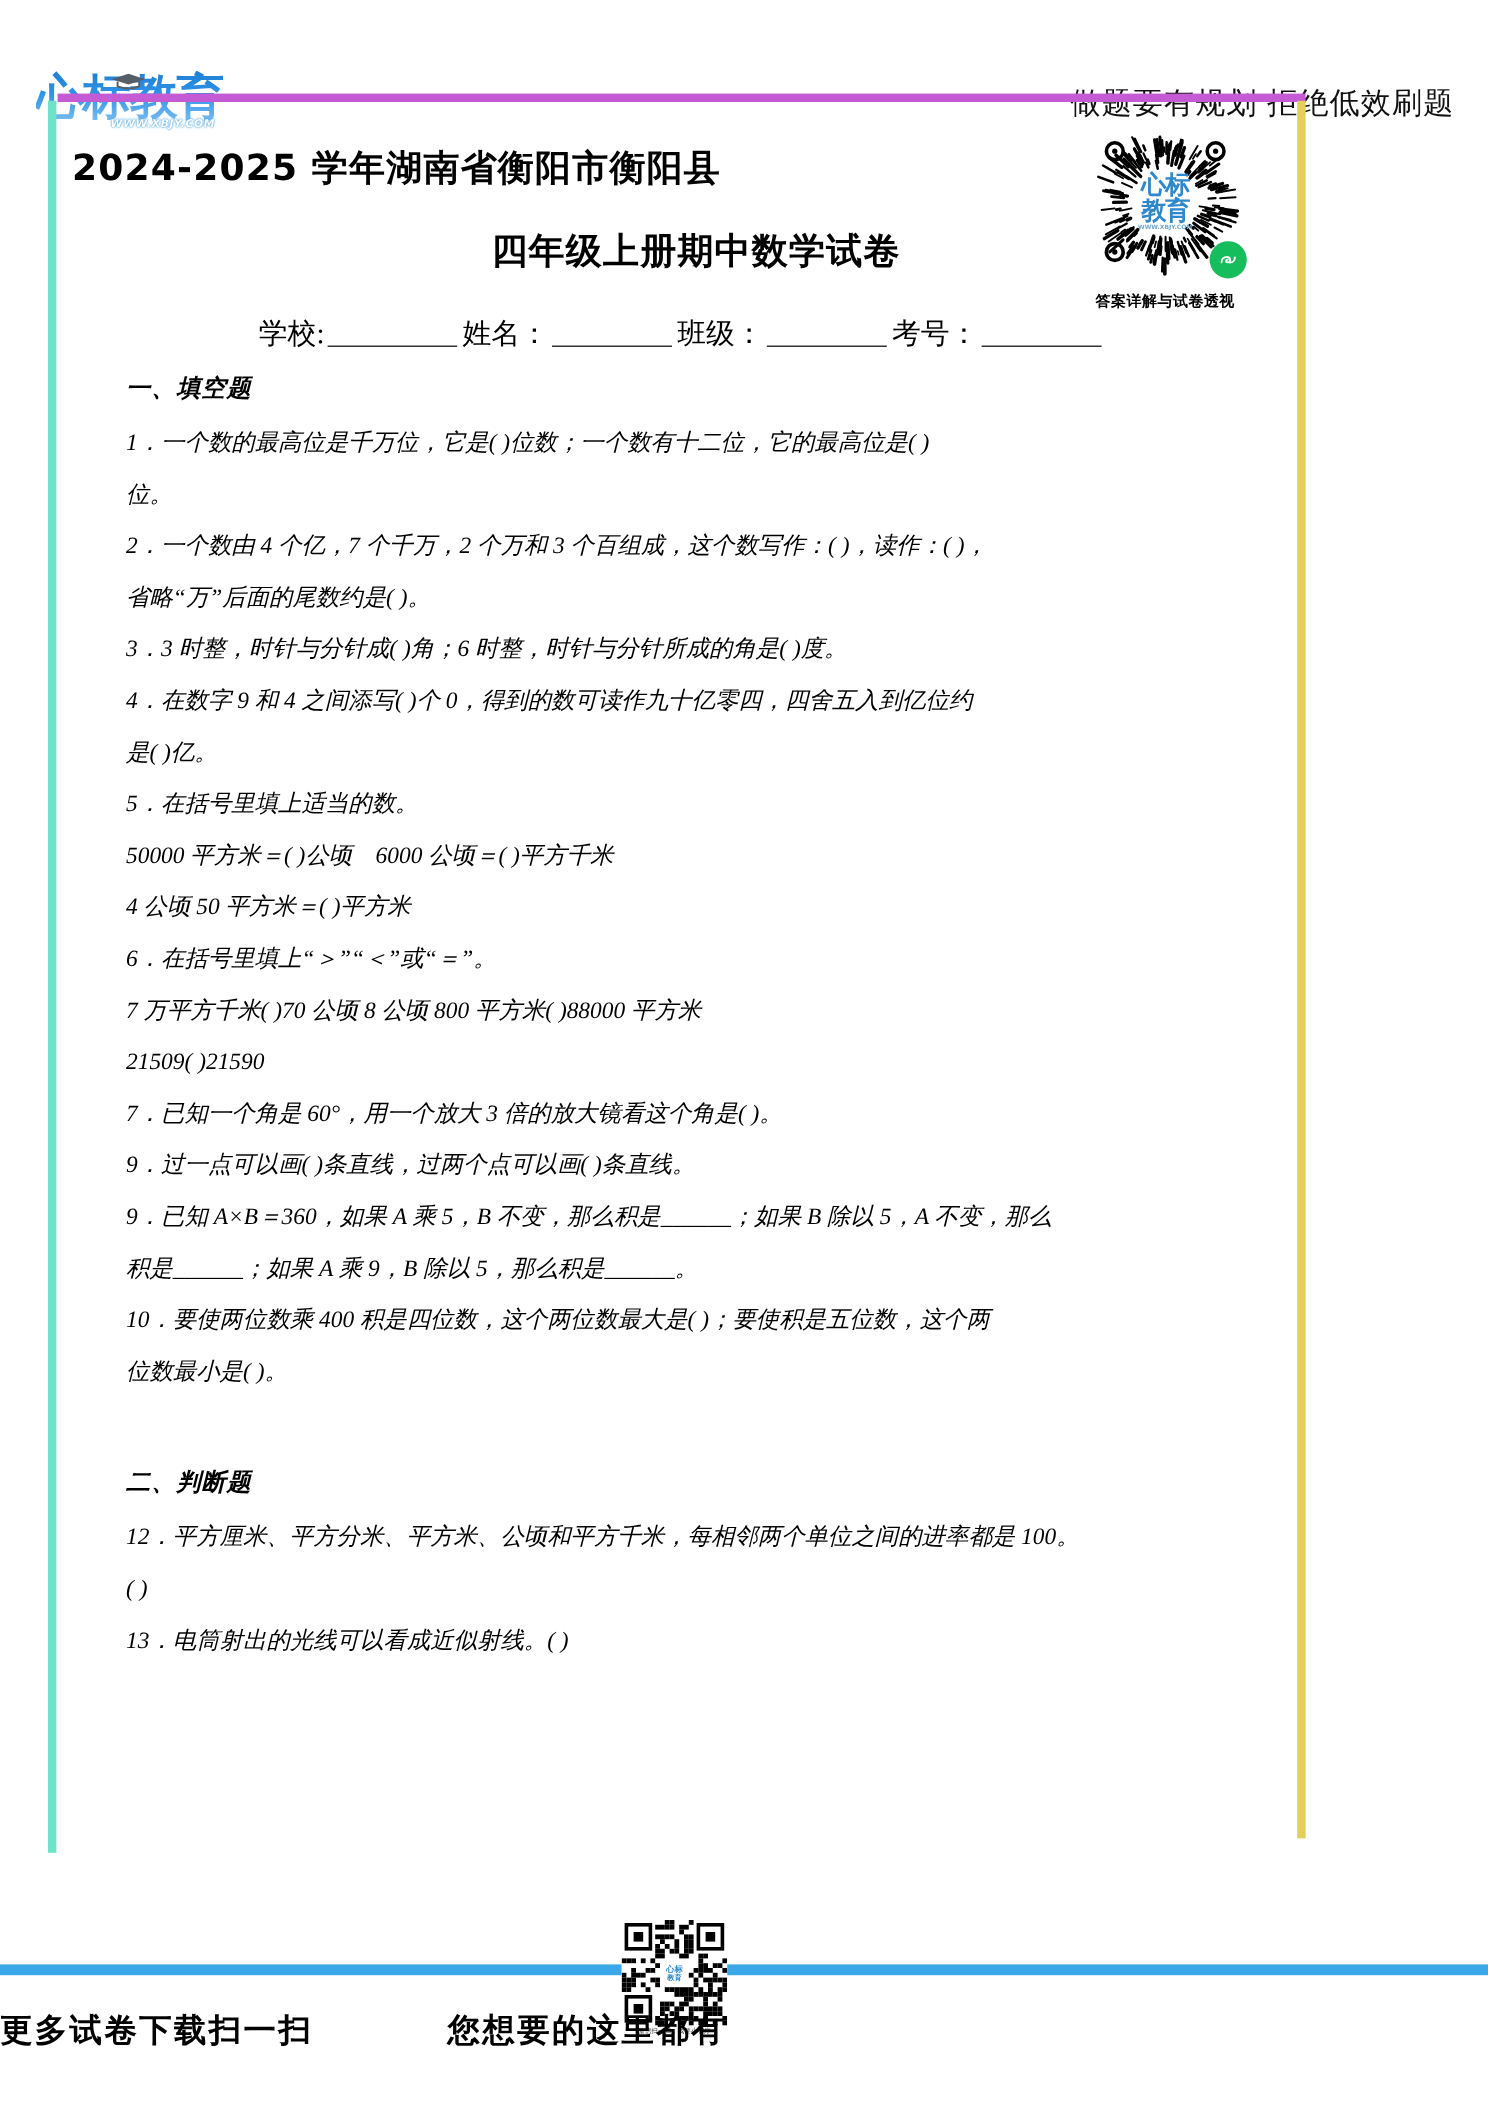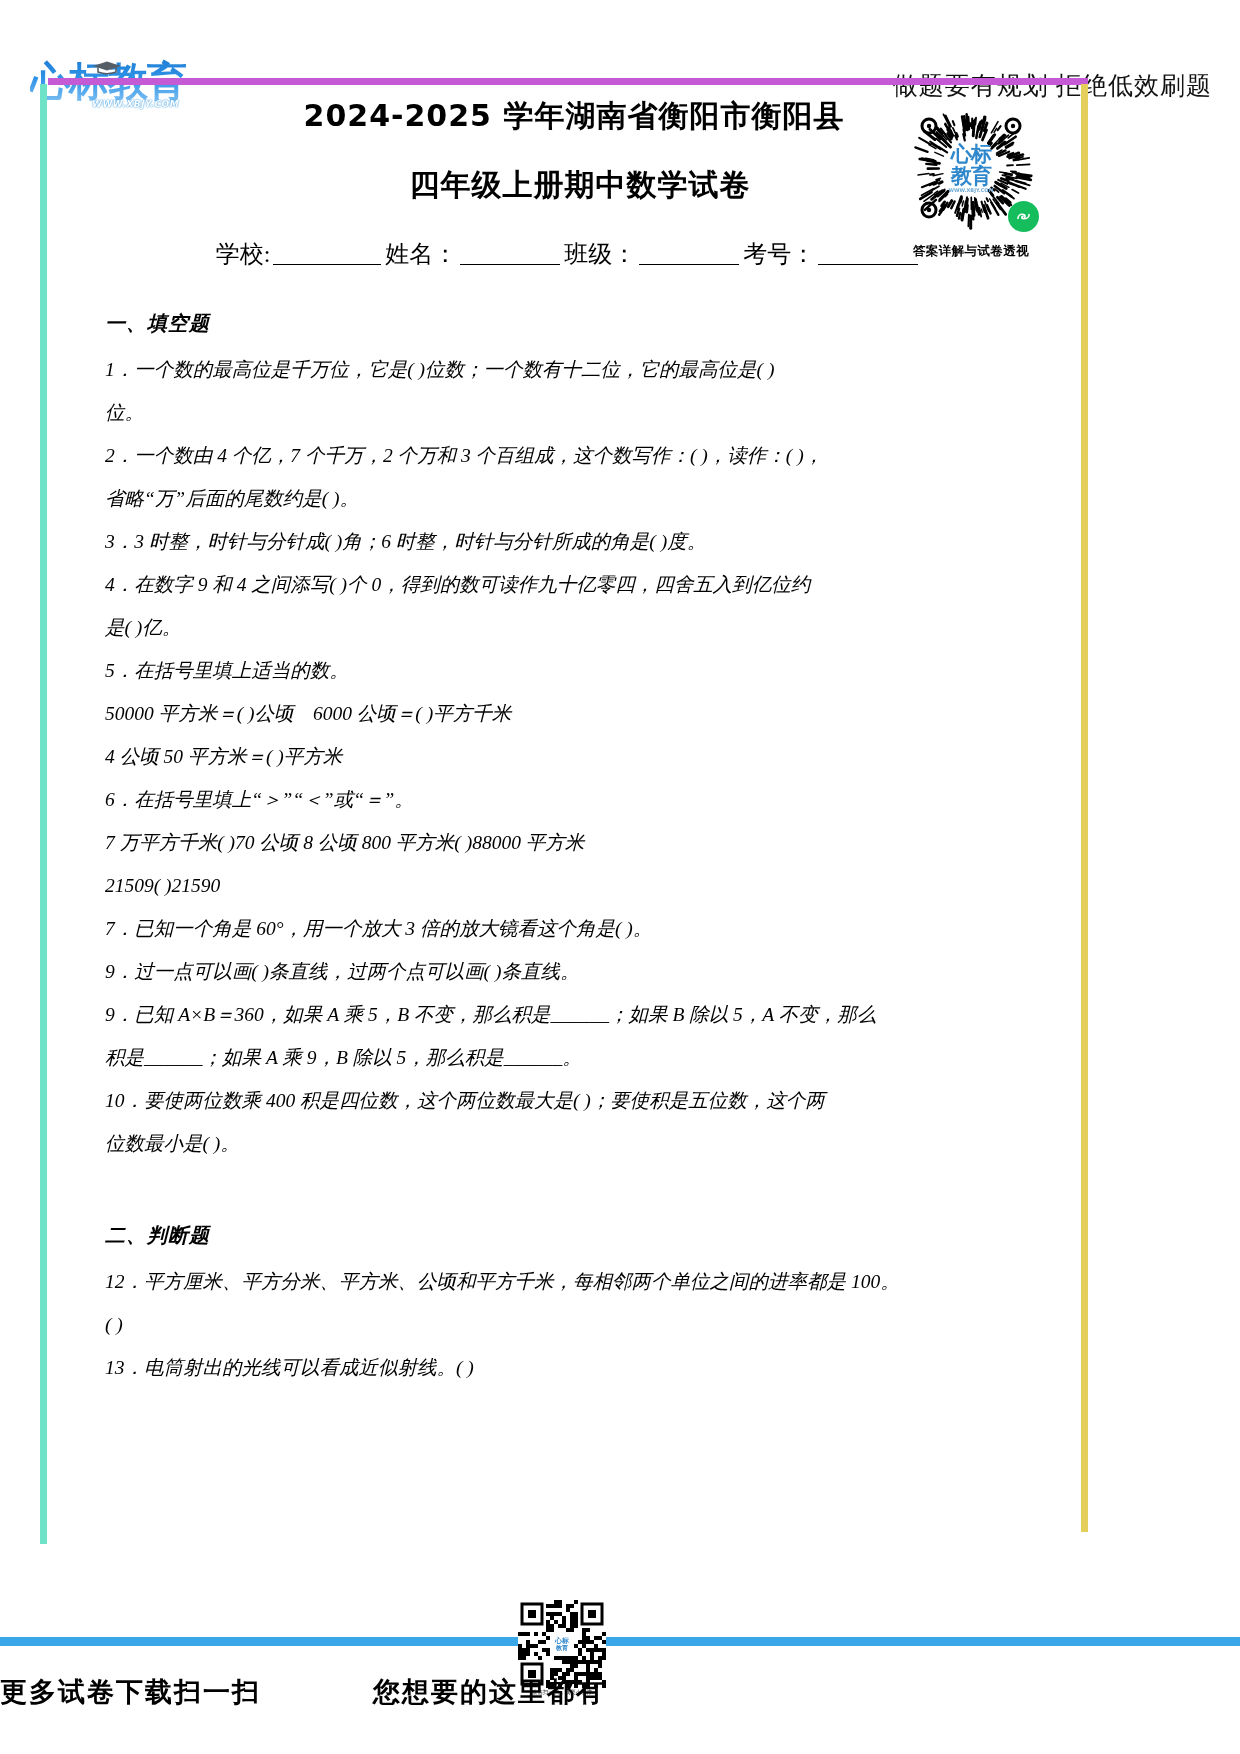--- a/index.html
+++ b/index.html
@@ -54,21 +54,21 @@
     position: absolute;
     left: 62px; top: 2px;
     width: 30px; height: 14px;
   }
   .masthead-slogan {
     position: absolute;
     right: 28px; top: 26px;
     font-size: 25px;
     font-weight: 400;
     letter-spacing: 1px;
-    font-family: Liberation Serif, serif;
+    font-family: Liberation Sans, sans-serif;
     color: #111;
     white-space: nowrap;
   }
 
   
   .page-frame {
     position: absolute;
     left: 40px; top: 78px;
     width: 1048px; height: 1470px;
   }
@@ -88,26 +88,26 @@
     background: #e4ce5c;
   }
 
   
   .exam-head {
     position: absolute;
     left: 40px; top: 96px;
     width: 1048px;
   }
   .exam-title-1 {
-    text-align: center;
     font-size: 30px;
     font-weight: 700;
     letter-spacing: 1px;
     font-family: "DejaVu Sans", sans-serif;
     padding-left: 20px;
+    margin-top: 24px;
   }
   .exam-title-2 {
     text-align: center;
     font-size: 30px;
     font-weight: 700;
     letter-spacing: 1px;
     font-family: "DejaVu Sans", sans-serif;
     padding-left: 32px;
     margin-top: 28px;
   }

